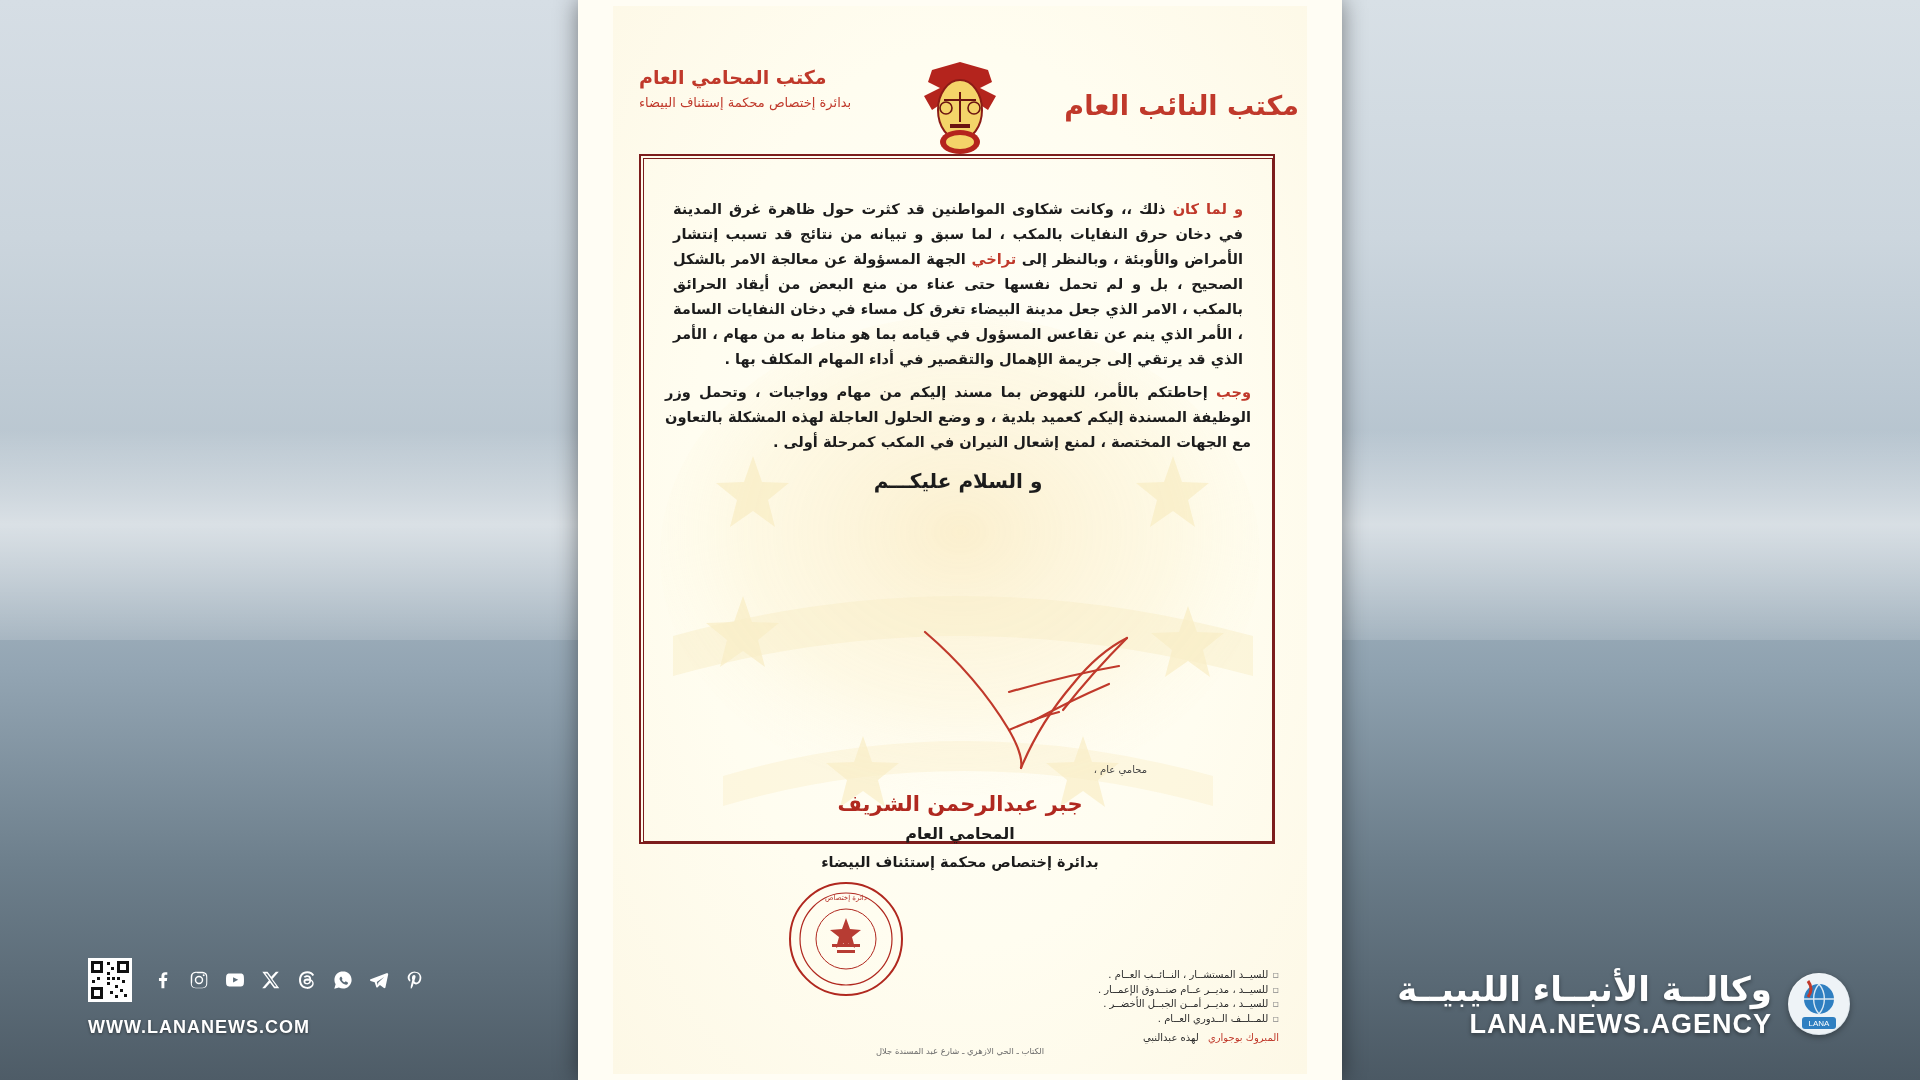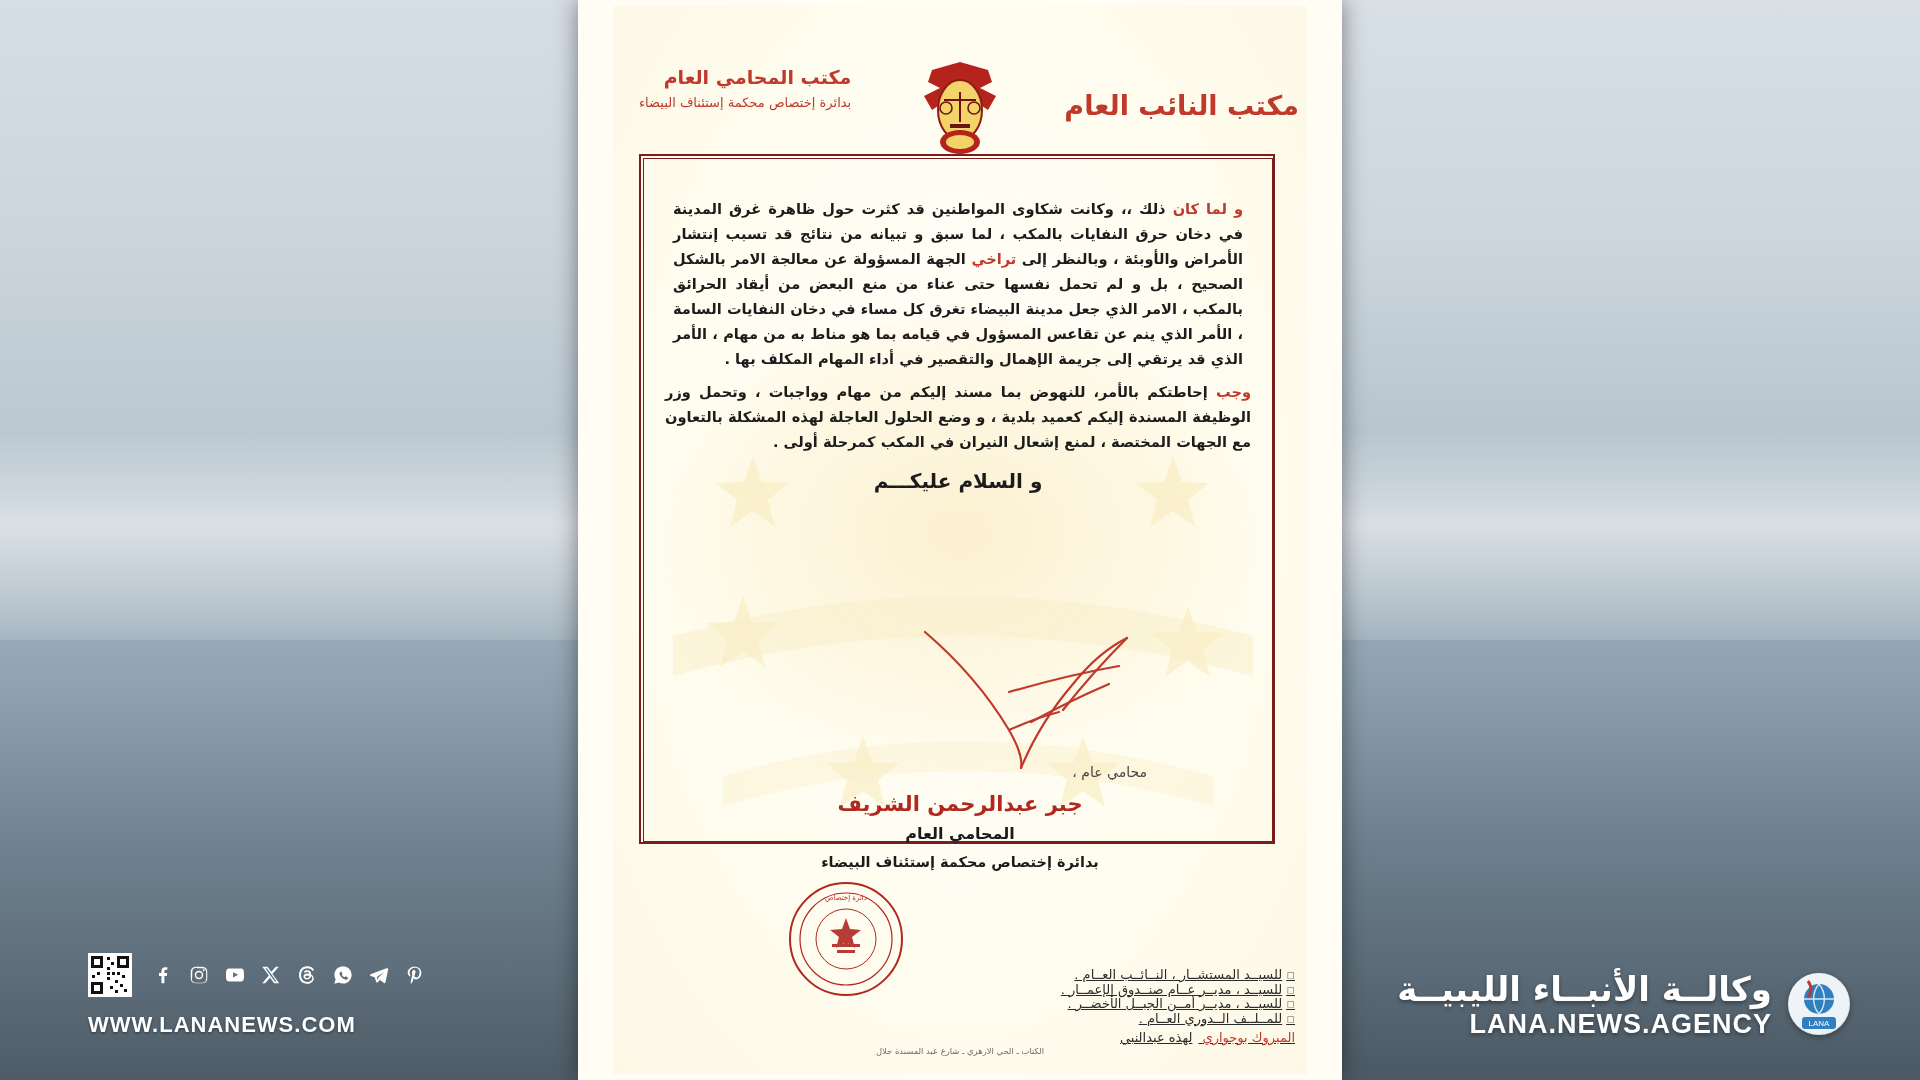--- a/index.html
+++ b/index.html
@@ -24,68 +24,68 @@
     background:radial-gradient(ellipse at 50% 46%,#fffef8 0%,#fffdf0 55%,#fdf8e6 100%);}
 
   
   .wm{position:absolute;left:0;top:300px;width:694px;height:560px;opacity:.55;pointer-events:none;}
 
   
   .hdr{position:absolute;left:0;top:38px;width:694px;height:105px;}
   .hdr-right{position:absolute;right:8px;top:46px;text-align:right;color:#c0392b;
     font-family:"DejaVu Sans",sans-serif;font-weight:bold;direction:rtl;}
   .hdr-right .l1{font-size:27px;letter-spacing:1px;}
-  .hdr-left{position:absolute;left:26px;top:22px;text-align:right;color:#c0392b;direction:rtl;}
+  .hdr-left{position:absolute;left:26px;top:22px;text-align:left;color:#c0392b;direction:rtl;}
   .hdr-left .l1{font-size:19px;font-weight:bold;}
   .hdr-left .l2{font-size:13px;margin-top:7px;}
 
   .emblem{position:absolute;left:50%;transform:translateX(-50%);top:14px;width:92px;height:108px;}
 
   
   .frame{position:absolute;left:26px;top:148px;width:636px;height:690px;
     border:2px solid #7c1d1d;padding:0;box-sizing:border-box;}
   .frame-inner{position:absolute;left:30px;top:152px;width:628px;height:682px;border:1px solid #7c1d1d;}
 
   .body{position:absolute;left:52px;top:182px;width:586px;direction:rtl;text-align:justify;
     font-family:"DejaVu Sans",sans-serif;color:#1c1c1c;font-size:14.6px;line-height:25px;
     font-weight:bold;letter-spacing:.2px;}
   .red{color:#c0392b;}
   .p2{margin-top:26px;}
   .center-word{text-align:center;font-size:19px;margin-top:20px;color:#111;letter-spacing:2px;}
   .closing{text-align:center;margin-top:15px;font-size:20px;}
 
   
   .sig{position:absolute;left:300px;top:620px;width:260px;height:150px;}
-  .sig-title{position:absolute;right:160px;top:758px;font-size:14px;color:#444;direction:rtl;text-align:center;}
+  .sig-title{position:absolute;right:160px;top:758px;font-size:10px;color:#444;direction:rtl;text-align:center;}
   .sign-name{position:absolute;left:0;right:0;top:786px;text-align:center;direction:rtl;
     color:#b0281f;font-size:21px;font-weight:bold;}
   .sign-role{position:absolute;left:0;right:0;top:818px;text-align:center;direction:rtl;
     color:#1b1b1b;font-size:16px;font-weight:bold;letter-spacing:3px;}
   .sign-sub{position:absolute;left:0;right:0;top:848px;text-align:center;direction:rtl;
     color:#1b1b1b;font-size:14.5px;font-weight:bold;letter-spacing:1px;}
 
   .stamp{position:absolute;left:172px;top:872px;width:122px;height:122px;}
 
   
-  .cc{position:absolute;right:12px;top:962px;width:300px;direction:rtl;text-align:right;
-    font-size:13px;color:#2b2b2b;line-height:14.5px;letter-spacing:1.6px;text-decoration:underline;}
+  .cc{position:absolute;right:28px;top:962px;width:300px;direction:rtl;text-align:right;
+    font-size:10px;color:#2b2b2b;line-height:14.5px;letter-spacing:1.6px;}
   .cc .row{white-space:nowrap;}
   .cc .bullet{color:#8a8a8a;margin-left:4px;}
   .cc .last{margin-top:5px;}
   .cc .tag{color:#c0392b;}
 
   .footer-note{position:absolute;left:0;right:0;bottom:18px;text-align:center;direction:rtl;
     font-size:8.4px;color:#6a6a6a;letter-spacing:.6px;}
 
   
   .brand-left{position:absolute;left:88px;bottom:42px;}
   .social{display:flex;align-items:center;gap:14px;height:34px;}
   .qr{width:44px;height:44px;margin-right:6px;}
   .sic{width:22px;height:22px;display:block;fill:#ffffff;}
-  .brand-url{margin-top:20px;color:#ffffff;font-size:22px;font-weight:bold;letter-spacing:1px;
+  .brand-url{margin-top:20px;color:#ffffff;font-size:18px;font-weight:bold;letter-spacing:1px;
     font-family:"Liberation Sans",sans-serif;text-shadow:0 1px 3px rgba(0,0,0,.45);}
 
   .brand-right{position:absolute;right:70px;bottom:40px;text-align:right;}
   .brand-right .ar{color:#fff;font-size:34px;font-weight:bold;direction:rtl;
     font-family:"DejaVu Sans",sans-serif;text-shadow:0 2px 4px rgba(0,0,0,.4);}
   .brand-right .en{color:#fff;font-size:27px;font-weight:bold;letter-spacing:1px;margin-top:0;
     font-family:"Liberation Sans",sans-serif;text-shadow:0 2px 4px rgba(0,0,0,.4);}
   .logo-badge{position:absolute;right:0;top:4px;width:62px;height:62px;border-radius:50%;
     background:radial-gradient(circle at 35% 30%,#ffffff 0%,#e8eef3 60%,#cdd8e0 100%);
     box-shadow:0 2px 6px rgba(0,0,0,.35);}

